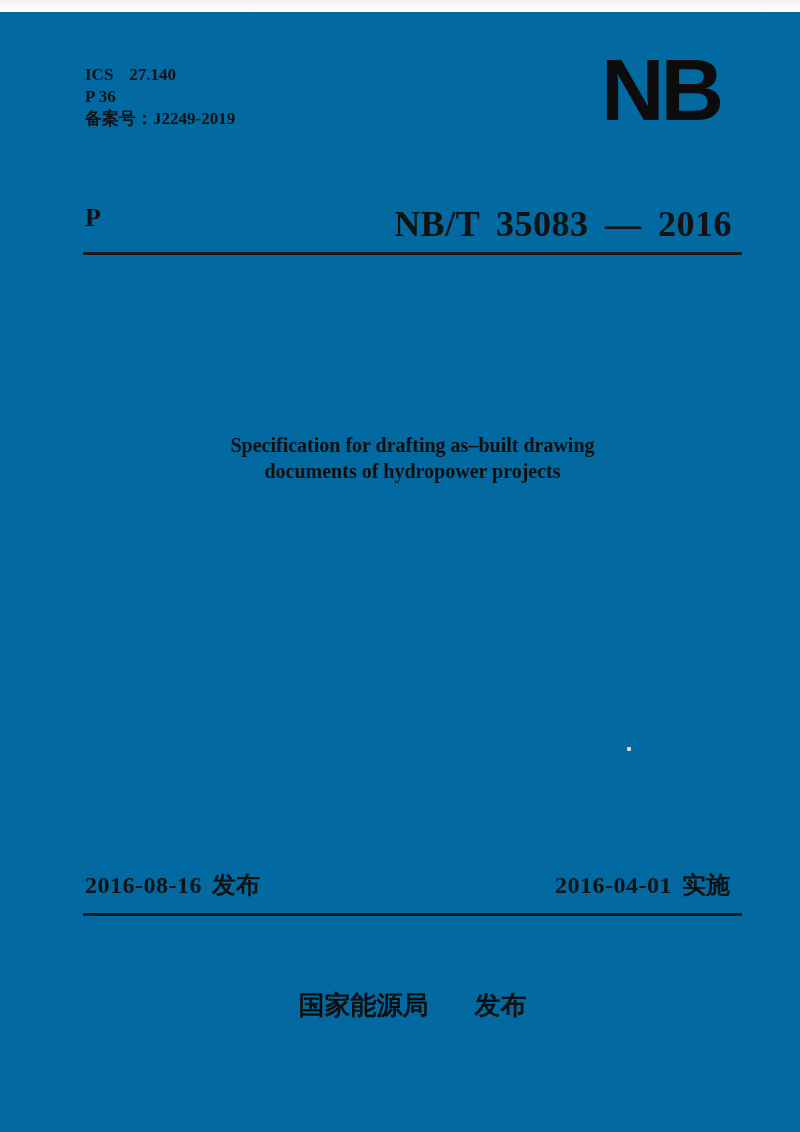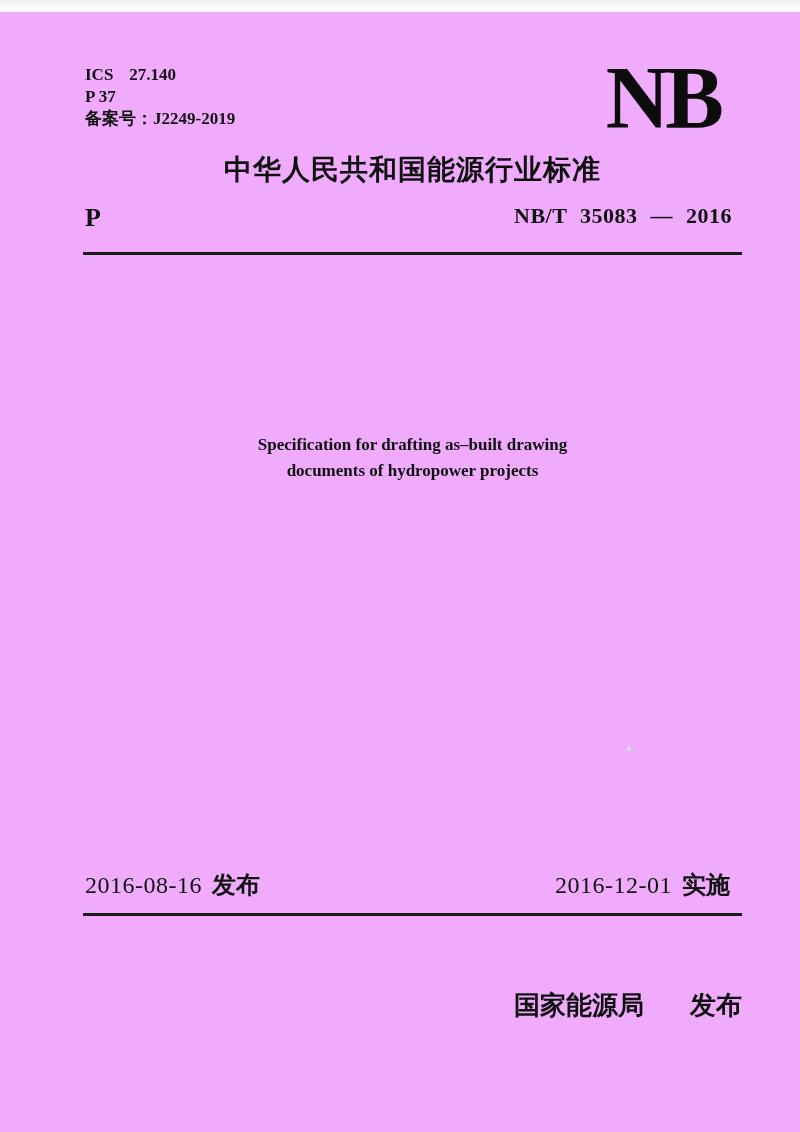--- a/index.html
+++ b/index.html
@@ -6,131 +6,130 @@
   html, body { background: #ffffff; }
   body {
     font-family: "Liberation Serif", serif;
     width: 800px; height: 1132px;
     position: relative;
     overflow: hidden;
     color: #121212;
   }
   .page {
     position: absolute; inset: 0;
-    background: #f0abfc;
+    background: #0369a1;
   }
   .scan-edge-top {
     position: absolute; top: 0; left: 0; right: 0; height: 12px;
     background: linear-gradient(#efefef 0%, #fbfbfb 55%, #fefefe 100%);
   }
   .serif-b { font-family: "Liberation Serif", "DejaVu Serif", serif; font-weight: bold; }
   .sans-b  { font-family: "Liberation Sans", "DejaVu Sans", sans-serif; font-weight: bold; }
 
   
   .meta { position: absolute; left: 85px; top: 64px; font-size: 17px; line-height: 22px; }
   .meta .row { white-space: nowrap; }
   .meta .ics-label { display: inline-block; margin-right: 16px; }
   .meta .record-label { font-family: Liberation Serif, serif; }
 
   
   .nb-logo {
-    position: absolute; top: 54px; right: 80px;
-    font-family: Liberation Serif, serif;
+    position: absolute; top: 46px; right: 80px;
+    font-family: Liberation Sans, sans-serif;
     font-weight: bold; font-size: 88px; line-height: 88px;
     letter-spacing: -4px; color: #0c0c0c;
     transform: scaleY(1.0);
   }
 
   
   .category-title {
     position: absolute; top: 151px; left: 83px; width: 659px;
     text-align: center; font-size: 28px; letter-spacing: 1px;
     color: #101010;
   }
 
   
   .class-row { position: absolute; top: 203px; left: 83px; width: 659px; height: 34px; }
   .doc-class { position: absolute; left: 2px; top: 0; font-size: 26px; }
-  .standard-number { position: absolute; right: 10px; top: 0; font-size: 22px; word-spacing: 7px; letter-spacing: 0.5px; }
+  .standard-number { position: absolute; right: 10px; top: 0; font-size: 36px; word-spacing: 7px; letter-spacing: 0.5px; }
 
   .rule { position: absolute; left: 83px; width: 659px; height: 3px; background: #1a1a1a; }
   .rule-top { top: 252px; }
   .rule-bottom { top: 913px; }
 
   
   .title-zh {
     position: absolute; top: 376px; left: 83px; width: 659px;
     text-align: center; font-size: 28px; letter-spacing: 1px; color: #0f0f0f;
   }
   .title-en {
     position: absolute; top: 432px; left: 83px; width: 659px;
-    text-align: center; font-size: 17px; line-height: 26px; color: #0f0f0f;
+    text-align: center; font-size: 20px; line-height: 26px; color: #0f0f0f;
   }
 
   
   .speck {
     position: absolute; left: 627px; top: 747px; width: 4px; height: 4px;
     background: #d9d9d9; border-radius: 1px;
   }
 
   
   .dates-row { position: absolute; top: 869px; left: 85px; width: 657px; height: 32px; font-size: 24px; }
   .date-issue { position: absolute; left: 0; top: 0; white-space: nowrap; }
   .date-implement { position: absolute; right: 12px; top: 0; white-space: nowrap; }
-  .date-num { font-family: "Liberation Serif", "DejaVu Serif", serif; font-weight: normal; letter-spacing: 0.5px; text-align: right; }
+  .date-num { font-family: "Liberation Serif", "DejaVu Serif", serif; font-weight: bold; letter-spacing: 0.5px; text-align: right; }
   .date-label { font-family: "Liberation Sans", "DejaVu Sans", sans-serif; font-weight: bold; margin-left: 10px; }
 
   
   .publisher-line {
     position: absolute; top: 988px; left: 83px; width: 659px;
-    text-align: right; font-size: 26px; color: #0f0f0f;
+    text-align: center; font-size: 26px; color: #0f0f0f;
   }
   .publisher-line .gap { display: inline-block; width: 46px; }
 </style>
 </head>
 <body>
 
 <div class="page">
 
   <div class="scan-edge-top"></div>
 
   <div class="meta serif-b">
     <div class="row">
       <span class="ics-label">ICS</span><span>27.140</span>
     </div>
-    <div class="row">P 37</div>
+    <div class="row">P 36</div>
     <div class="row">
       <span class="record-label">备案号：</span><span>J2249-2019</span>
     </div>
   </div>
 
   <div class="nb-logo">NB</div>
 
-  <div class="category-title sans-b">中华人民共和国能源行业标准</div>
 
   <div class="class-row">
     <span class="doc-class serif-b">P</span>
     <span class="standard-number serif-b">NB/T 35083 — 2016</span>
   </div>
 
   <div class="rule rule-top"></div>
 
   <div class="title-en serif-b">
     <div>Specification for drafting as–built drawing</div>
     <div>documents of hydropower projects</div>
   </div>
 
   <div class="speck"></div>
 
   <div class="dates-row">
     <span class="date-issue">
       <span class="date-num">2016-08-16</span><span class="date-label">发布</span>
     </span>
     <span class="date-implement">
-      <span class="date-num">2016-12-01</span><span class="date-label">实施</span>
+      <span class="date-num">2016-04-01</span><span class="date-label">实施</span>
     </span>
   </div>
 
   <div class="rule rule-bottom"></div>
 
   <div class="publisher-line sans-b">
     <span>国家能源局</span><span class="gap"></span><span>发布</span>
   </div>
 
 </div>

